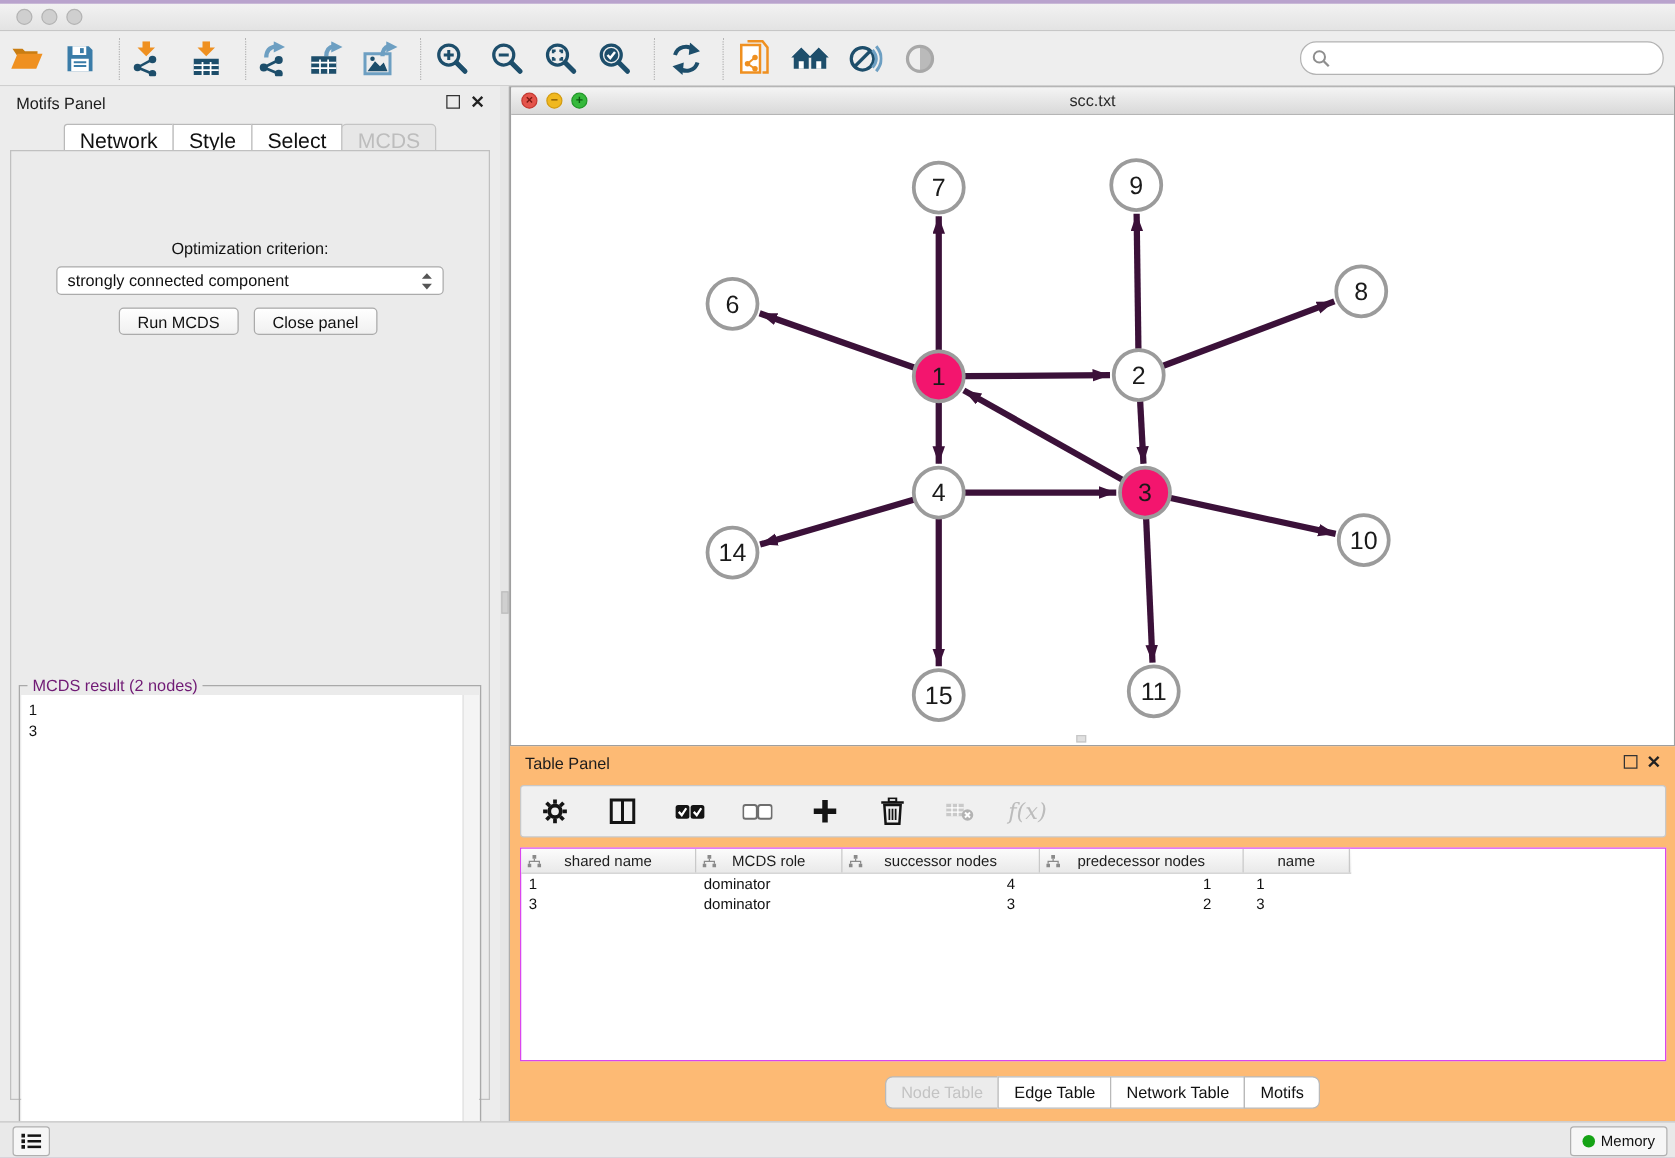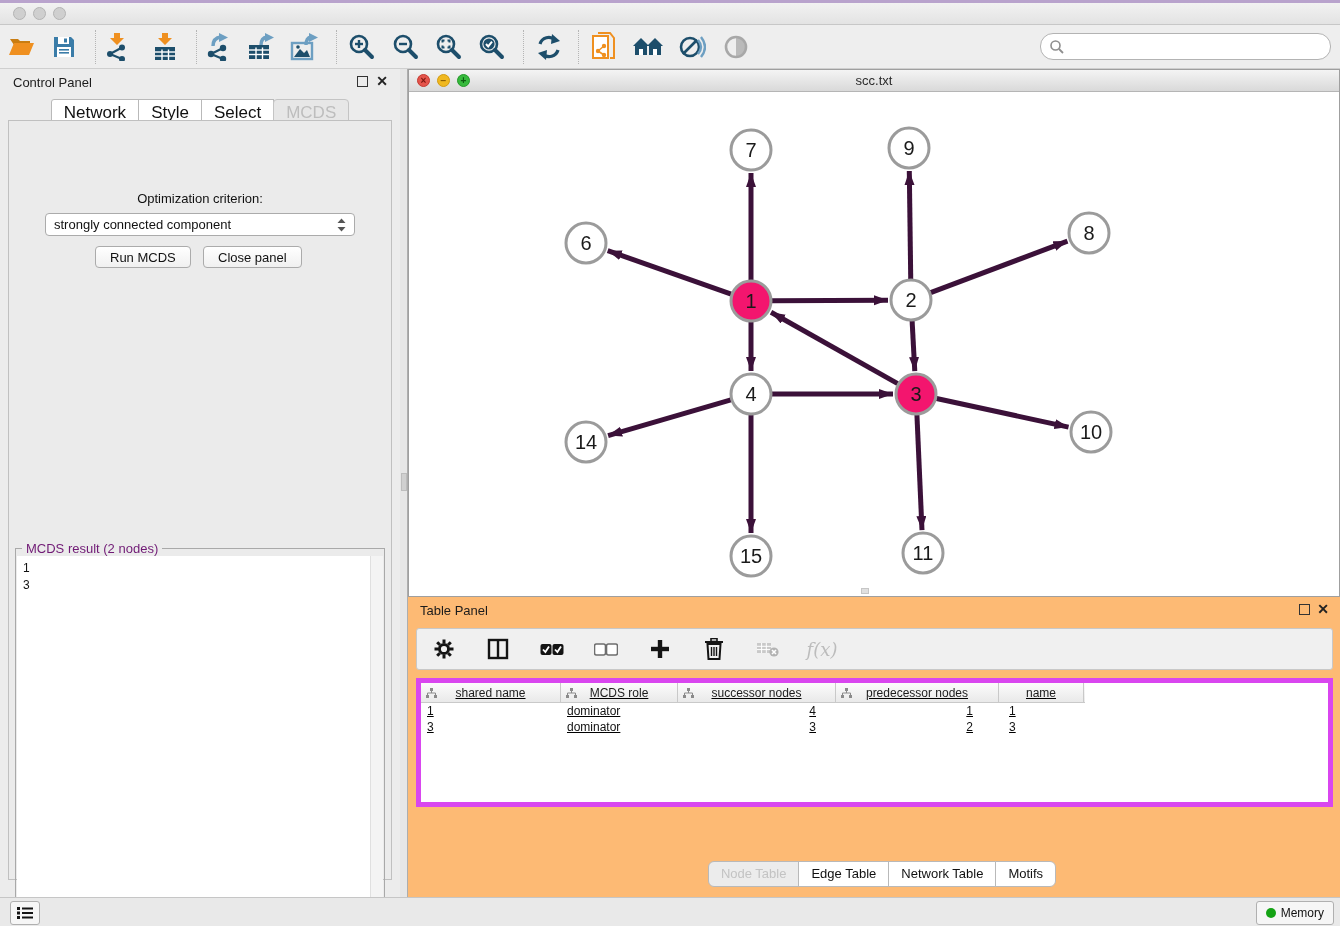--- a/index.html
+++ b/index.html
@@ -64,21 +64,21 @@
     line-height:12px; text-align:center; font-weight:bold; cursor:pointer; }
   .net-title { position:absolute; top:3px; left:0; right:0; text-align:center; font-size:13px; color:#2b2b2b; }
   .net-canvas { position:absolute; left:0; top:22px; width:930px; height:504px; background:#fff; }
   .net-grip { position:absolute; left:452px; bottom:2px; width:8px; height:6px; background:#e0e0e0; border:1px solid #c6c6c6; }
   
   .table-panel { position:absolute; left:408px; top:594px; width:932px; height:300px; background:#fdba74; }
   .tp-toolbar { position:absolute; left:8px; top:31px; width:917px; height:42px; background:#f0f0f0;
     border:1px solid #c8c8c8; border-radius:3px; display:flex; align-items:center; gap:28px; padding-left:14px; }
   .tp-ic { width:26px; height:26px; display:flex; align-items:center; justify-content:center; background:none; border:none; cursor:pointer; }
   .fx { font-family:"DejaVu Serif", serif; font-style:italic; font-size:18px; color:#bcbcbc; }
-  .ttable { position:absolute; left:8px; top:81px; width:917px; height:129px; background:#fff; border:5px solid #d946ef; overflow:hidden;text-decoration:underline; }
+  .ttable { position:absolute; left:8px; top:81px; width:917px; height:171px; background:#fff; border:1px solid #d946ef; overflow:hidden; }
   .thead { display:grid; grid-template-columns:140px 117px 158px 163px 85px; height:20px;
     background:linear-gradient(#fcfcfc,#e9e9e9); border-bottom:1px solid #c9c9c9; width:664px; }
   .th { position:relative; border-right:1px solid #c9c9c9; font-size:12px; color:#1c1c1c;
     display:flex; align-items:center; justify-content:center; cursor:pointer; }
   .th .hier { position:absolute; left:5px; top:5px; }
   .trow { display:grid; grid-template-columns:140px 117px 158px 163px 85px; height:16px; font-size:12px; color:#111; }
   .trow .td { padding:1px 6px 0; }
   .td.num { text-align:right; padding-right:20px; }
   .td.num2 { text-align:right; padding-right:26px; }
   .tp-tabs { position:absolute; left:0; bottom:10px; width:100%; display:flex; justify-content:center; }
@@ -262,21 +262,21 @@
       <svg width="16" height="16" viewBox="0 0 16 16">
           <circle cx="6.5" cy="6.5" r="4.5" fill="none" stroke="#8e8e8e" stroke-width="1.6"></circle>
           <line x1="10" y1="10" x2="14" y2="14" stroke="#8e8e8e" stroke-width="1.8"></line>
         </svg>
       <input type="text" placeholder="" style="">
     </div>
   </div>
 
   <div class="control-panel">
     <div class="panel-head">
-      <span class="panel-title">Control Panel</span>
+      <span class="panel-title">Motifs Panel</span>
       <span class="float-ic" style="right:32px"></span>
       <span class="close-ic" style="right:12px">✕</span>
     </div>
     <div class="cp-tabs">
       <span class="cp-tab">Network</span>
       <span class="cp-tab">Style</span>
       <span class="cp-tab">Select</span>
       <span class="cp-tab active">MCDS</span>
     </div>
     <div class="cp-body">

